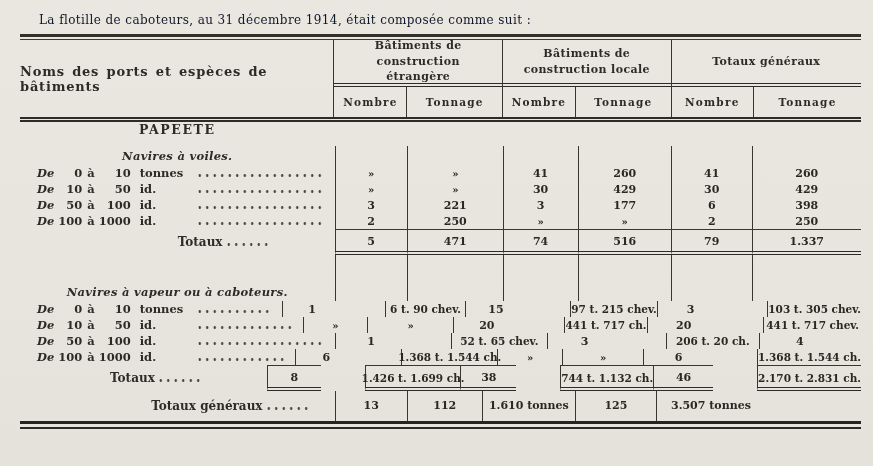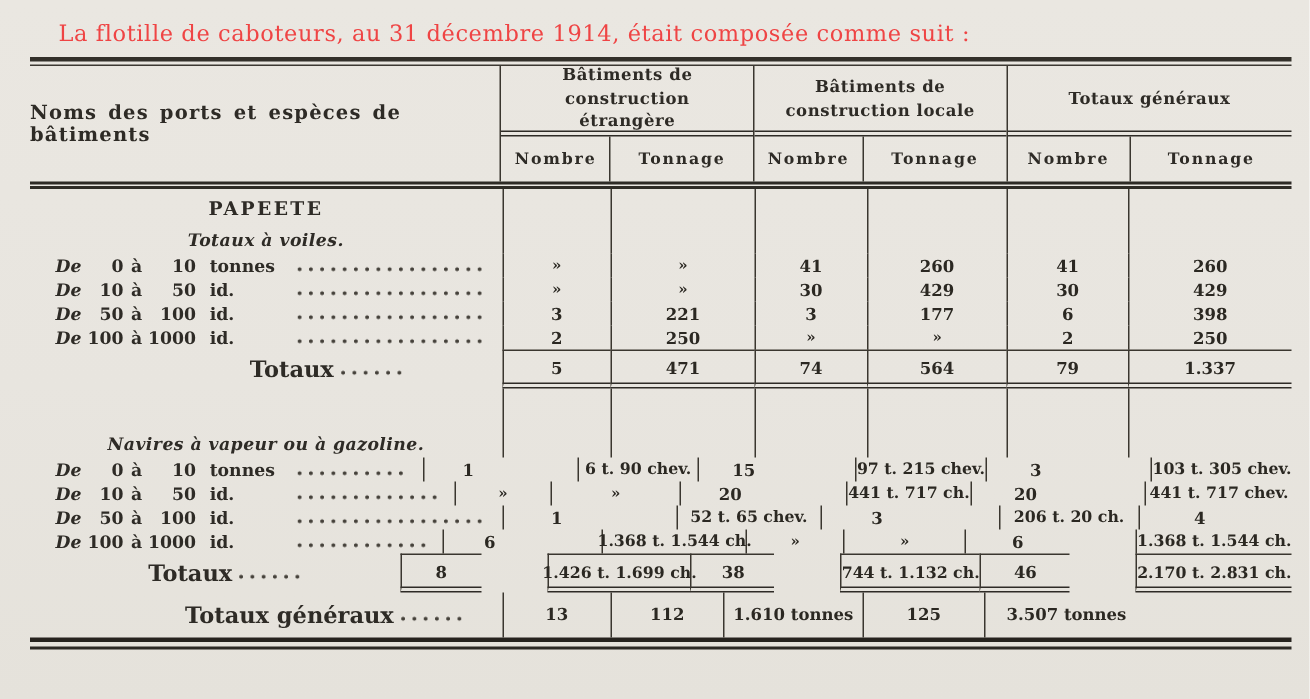--- a/index.html
+++ b/index.html
@@ -5,21 +5,21 @@
   html,body{margin:0;padding:0;}
   body{
     width:873px;height:466px;overflow:hidden;
     background:linear-gradient(180deg,#eae7e1 0%,#e8e5df 55%,#e5e2db 100%);
     font-family:"DejaVu Serif","Liberation Serif",serif;
     color:#2e2b26;
   }
   .page{position:relative;width:873px;height:466px;}
   .doc-title{
     margin:13px 0 7px 39px;
-    font-size:15px;font-weight:400;color:#ef4444;letter-spacing:.4px;
+    font-size:12px;font-weight:400;color:#0f172a;letter-spacing:.4px;
   }
   .table{
     margin-left:20px;width:841px;
   }
   .rule-top{border-top:3px solid #33302a;border-bottom:1px solid #3d3933;height:2px;}
   .rule-bottom{border-top:3px solid #26231e;border-bottom:2px solid #2c2924;height:3px;}
 
   
   .c0{width:37.4%;} .c1{width:8.6%;} .c2{width:11.4%;} .c3{width:8.9%;}
   .c4{width:11.1%;} .c5{width:9.6%;} .c6{width:13%;}
@@ -46,21 +46,21 @@
   .cell{box-sizing:border-box;}
   .num{
     border-left:1.5px solid #3a362f;
     display:flex;align-items:center;justify-content:center;
     font-size:11px;font-weight:700;color:#2b2822;
     white-space:nowrap;
   }
   .num.units{font-size:10.5px;margin-left:44px;}
   .empty-mark{font-size:10px;}
 
-  .port-row{height:24px;}
+  .port-row{height:24px;flex-direction:column;}
   .port-row .c0{display:flex;align-items:center;justify-content:center;
     font-size:12.5px;font-weight:700;letter-spacing:1.6px;}
   .cat-row{height:19px;}
   .cat-row .c0{display:flex;align-items:center;justify-content:center;
     font-size:11.5px;font-weight:700;font-style:italic;letter-spacing:.3px;}
   .data-row{height:16px;}
   .label-cell{display:flex;align-items:center;padding-left:17px;
     font-size:11.5px;font-weight:600;}
   .w-de{flex:0 0 auto;font-style:italic;}
   .w-from{flex:0 0 28px;text-align:right;}
@@ -71,21 +71,21 @@
     flex:1 1 auto;height:7px;align-self:center;margin:4px 10px 0 2px;
     background-image:radial-gradient(circle,#45413a 1.05px,rgba(0,0,0,0) 1.5px);
     background-size:7.5px 7px;background-repeat:repeat-x;background-position:0 60%;
   }
   .leader.fixed{flex:0 0 46px;}
   .totals-row .num{
     border-top:1.2px solid #3a362f;border-bottom:4px double #2e2b26;
     padding:5px 0 3px 0;
   }
   .totals-label{display:flex;align-items:center;justify-content:flex-end;
-    font-size:15px;font-weight:600;padding-right:54px;}
+    font-size:12px;font-weight:600;padding-right:54px;}
   .grand-row .num{padding:8px 0 9px 0;}
   .grand-row .totals-label{padding-right:14px;}
   .spacer-row{height:27px;}
 </style>
 </head>
 <body>
 
 <div class="page">
 
   <div class="doc-title">La flotille de caboteurs, au 31 décembre 1914, était composée comme suit :</div>
@@ -123,21 +123,21 @@
       <div class="row port-row">
         <div class="cell c0">PAPEETE</div>
         <div class="cell num c1"></div>
         <div class="cell num c2"></div>
         <div class="cell num c3"></div>
         <div class="cell num c4"></div>
         <div class="cell num c5"></div>
         <div class="cell num c6"></div>
       </div>
       <div class="row cat-row">
-        <div class="cell c0">Totaux à voiles.</div>
+        <div class="cell c0">Navires à voiles.</div>
         <div class="cell num c1"></div>
         <div class="cell num c2"></div>
         <div class="cell num c3"></div>
         <div class="cell num c4"></div>
         <div class="cell num c5"></div>
         <div class="cell num c6"></div>
       </div>
 
       <div class="row data-row">
         <div class="cell c0 label-cell">
@@ -208,37 +208,37 @@
       </div>
 
       <div class="row totals-row">
         <div class="cell c0 totals-label">
           <span>Totaux</span>
           <span class="leader fixed"></span>
         </div>
         <div class="cell num c1">5</div>
         <div class="cell num c2">471</div>
         <div class="cell num c3">74</div>
-        <div class="cell num c4">564</div>
+        <div class="cell num c4">516</div>
         <div class="cell num c5">79</div>
         <div class="cell num c6">1.337</div>
       </div>
 
       <div class="row spacer-row">
         <div class="cell c0"></div>
         <div class="cell num c1"></div>
         <div class="cell num c2"></div>
         <div class="cell num c3"></div>
         <div class="cell num c4"></div>
         <div class="cell num c5"></div>
         <div class="cell num c6"></div>
       </div>
 
       <div class="row cat-row">
-        <div class="cell c0">Navires à vapeur ou à gazoline.</div>
+        <div class="cell c0">Navires à vapeur ou à caboteurs.</div>
         <div class="cell num c1"></div>
         <div class="cell num c2"></div>
         <div class="cell num c3"></div>
         <div class="cell num c4"></div>
         <div class="cell num c5"></div>
         <div class="cell num c6"></div>
       </div>
 
       <div class="row data-row">
         <div class="cell c0 label-cell">

